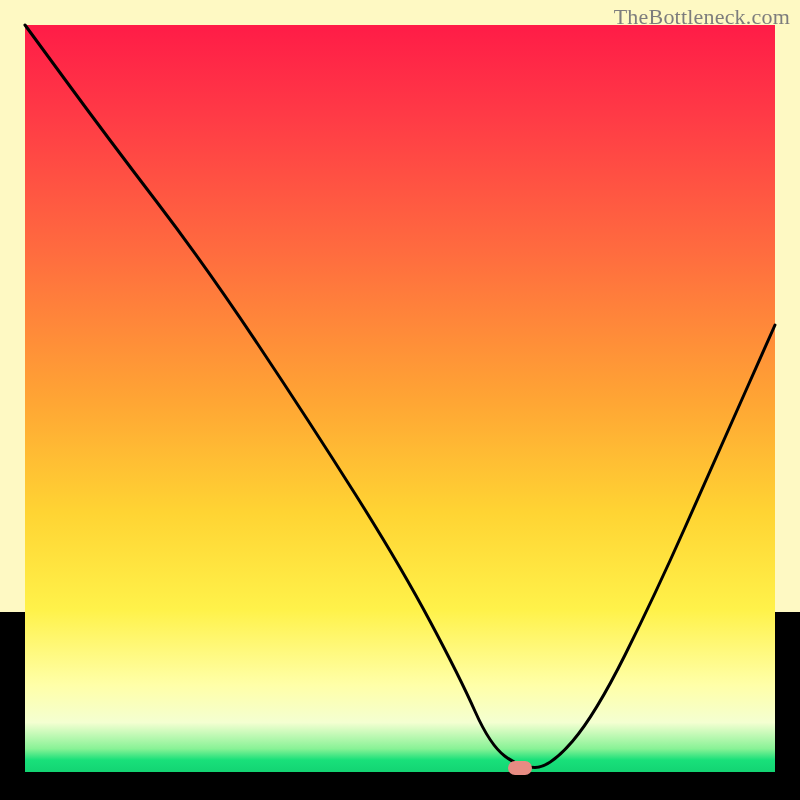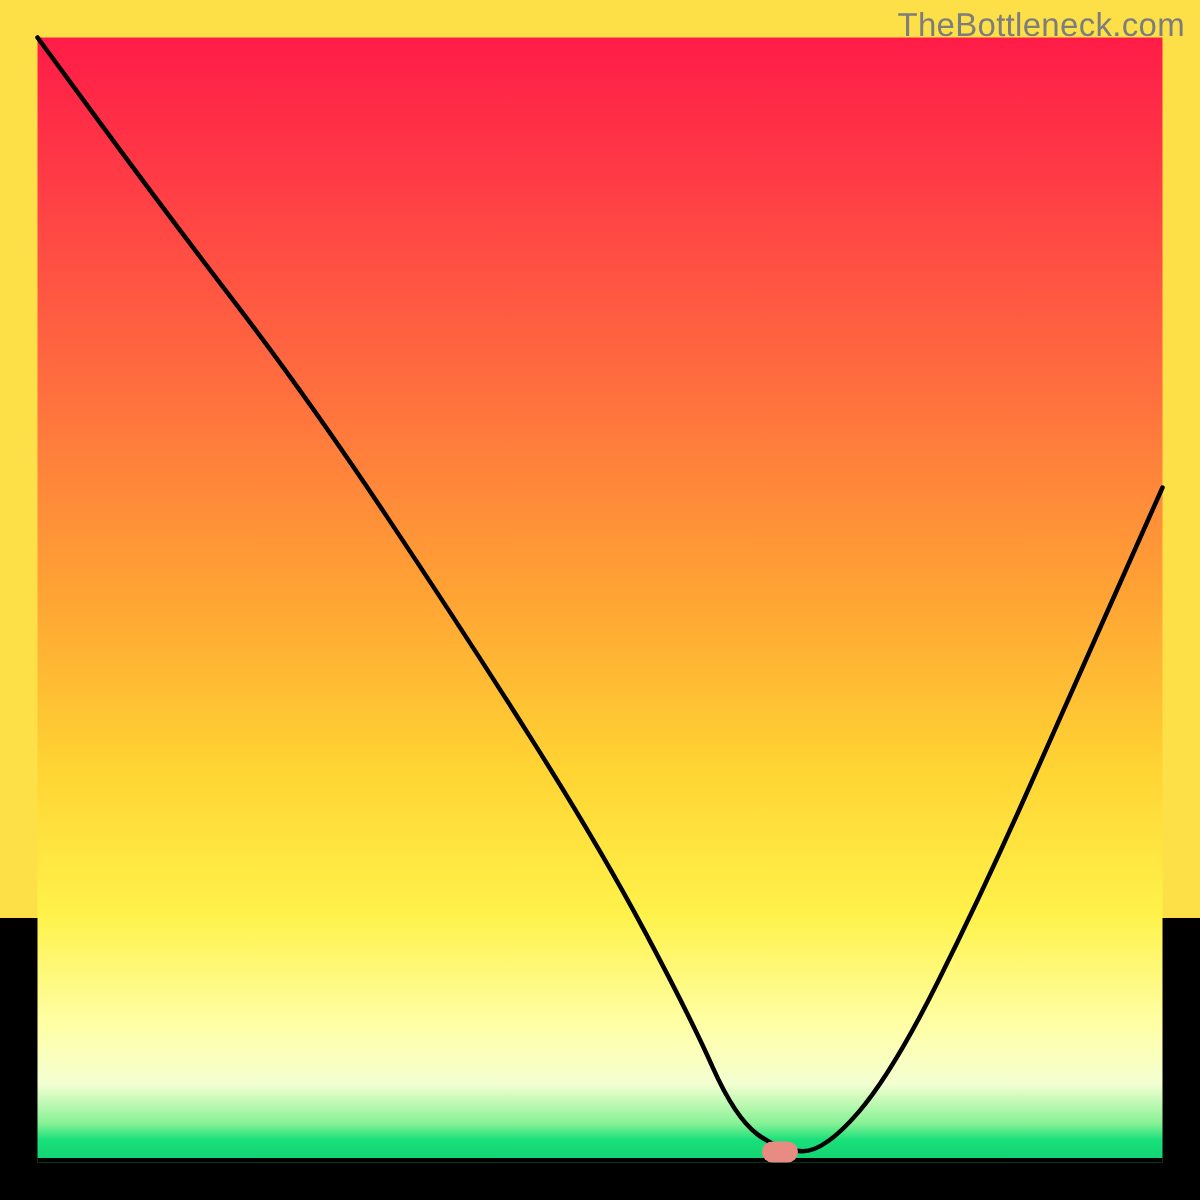--- a/index.html
+++ b/index.html
@@ -10,21 +10,22 @@
     background: #000;
     overflow: hidden;
     font-family: Arial, Helvetica, sans-serif;
   }
   .frame {
     position: absolute;
     left: 0;
     top: 0;
     width: 800px;
     height: 612px;
-    background: #fde047;
+    background: #fef9c3;
+    font-family: Liberation Serif, serif;
   }
   .plot {
     position: absolute;
     left: 25px;
     top: 25px;
     width: 750px;
     height: 750px;
     
     background: linear-gradient(
       to bottom,

